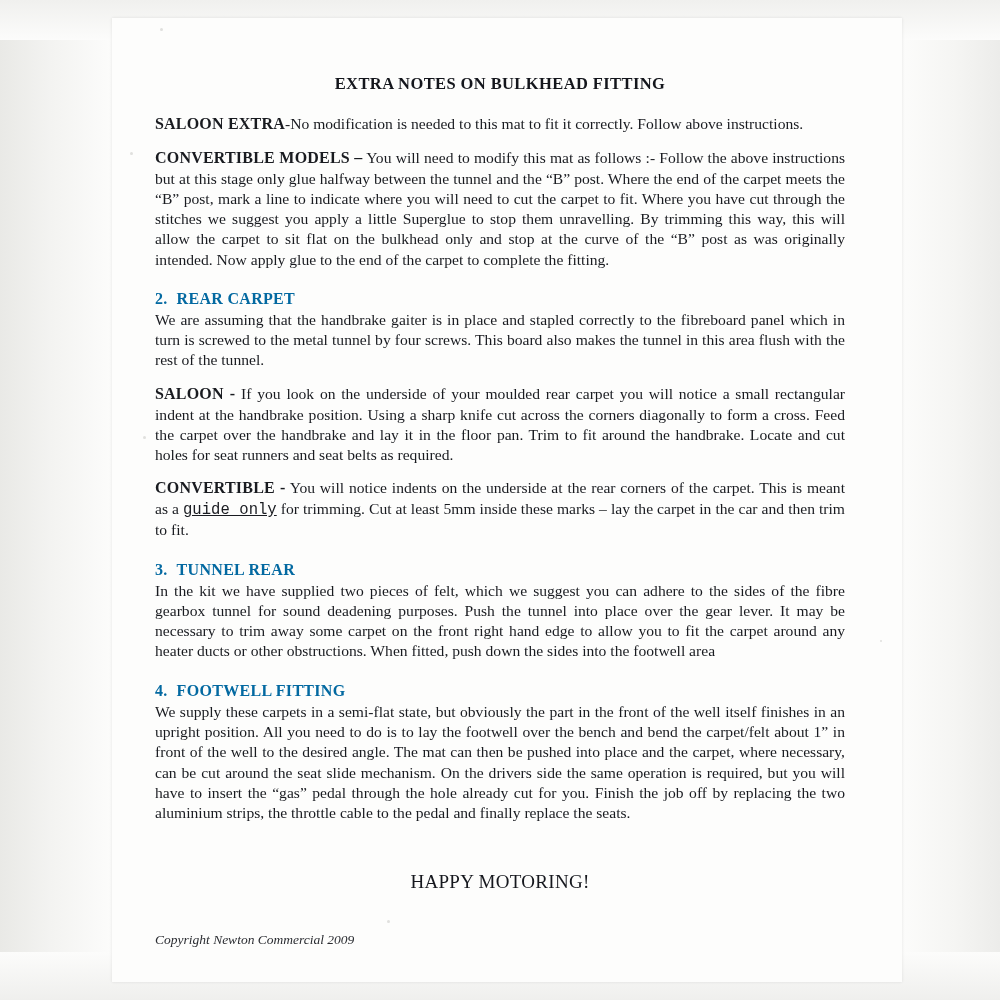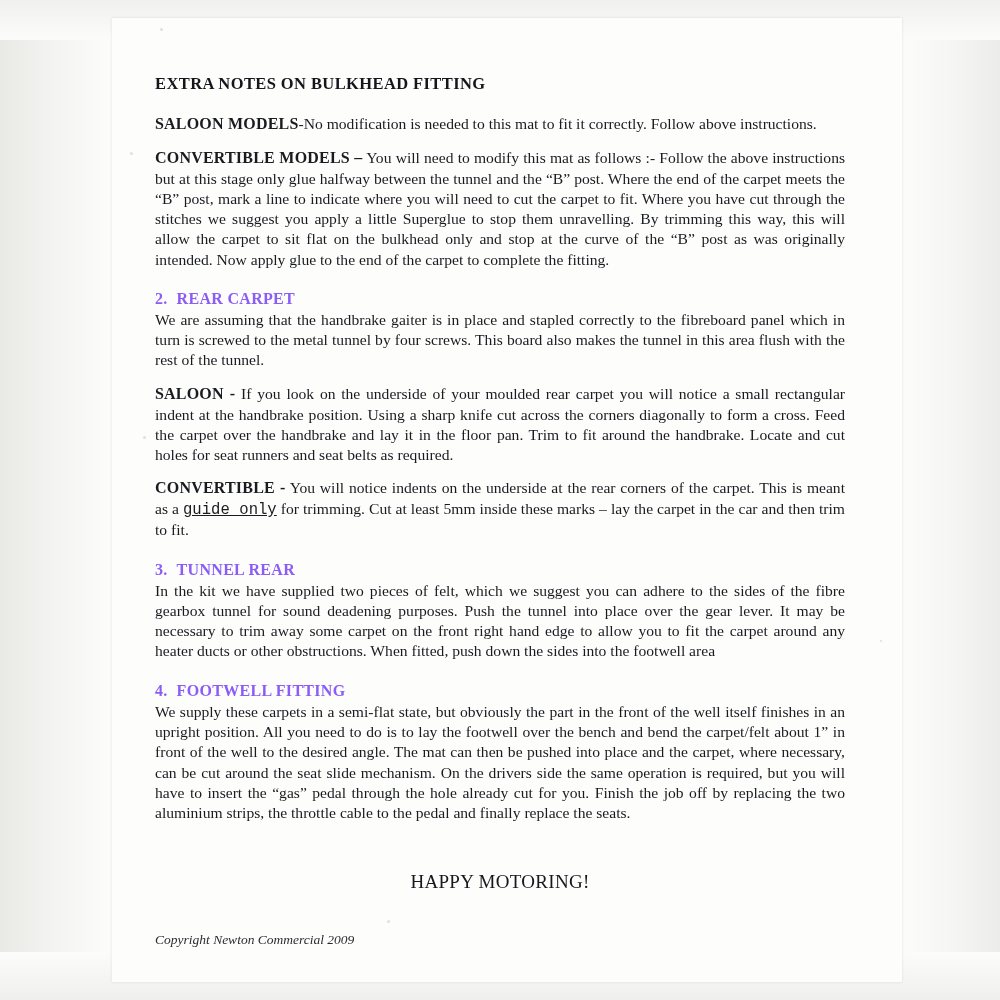--- a/index.html
+++ b/index.html
@@ -53,20 +53,21 @@
     background: #fdfdfc;
     box-shadow: 0 0 3px rgba(0,0,0,0.10);
   }
   .content {
     position: absolute;
     left: 155px;
     top: 60px;
     width: 690px;
   }
   .doc-title {
+    text-align: center;
     font-weight: bold;
     font-size: 16.5px;
     letter-spacing: 0.4px;
     color: #14161c;
     margin: 14px 0 20px 0;
   }
   p.para {
     margin: 0 0 13px 0;
     font-size: 15.6px;
     line-height: 1.3;
@@ -76,21 +77,21 @@
   }
   .lead {
     font-weight: bold;
     font-size: 16px;
     letter-spacing: 0.2px;
   }
   .section-head {
     font-weight: bold;
     font-size: 16px;
     margin: 20px 0 2px 0;
-    color: #8b5cf6;
+    color: #0369a1;
     letter-spacing: 0.3px;
   }
   .section-head .num {
     margin-right: 9px;
   }
   .body-after-head {
     margin-top: 2px;
   }
   .underline {
     text-decoration: underline;
@@ -135,21 +136,21 @@
   <div class="speck" style="left:130px; top:152px; width:3px; height:3px;"></div>
   <div class="speck" style="left:143px; top:436px; width:3px; height:3px;"></div>
   <div class="speck" style="left:387px; top:920px; width:3px; height:3px;"></div>
   <div class="speck" style="left:880px; top:640px; width:2px; height:2px;"></div>
 
   <div class="content">
 
     <div class="doc-title">EXTRA NOTES ON BULKHEAD FITTING</div>
 
     <p class="para">
-      <span class="lead">SALOON MODELS</span><span>-No modification is needed to this mat to fit it correctly. Follow above instructions.</span>
+      <span class="lead">SALOON EXTRA</span><span>-No modification is needed to this mat to fit it correctly. Follow above instructions.</span>
     </p>
 
     <p class="para">
       <span class="lead">CONVERTIBLE MODELS –</span><span> You will need to modify this mat as follows :- Follow the above instructions but at this stage only glue halfway between the tunnel and the “B” post. Where the end of the carpet meets the “B” post, mark a line to indicate where you will need to cut the carpet to fit. Where you have cut through the stitches we suggest you apply a little Superglue to stop them unravelling. By trimming this way, this will allow the carpet to sit flat on the bulkhead only and stop at the curve of the “B” post as was originally intended. Now apply glue to the end of the carpet to complete the fitting.</span>
     </p>
 
     <div class="section-head">
       <span class="num">2.</span><span>REAR CARPET</span>
     </div>
     <p class="para body-after-head">We are assuming that the handbrake gaiter is in place and stapled correctly to the fibreboard panel which in turn is screwed to the metal tunnel by four screws. This board also makes the tunnel in this area flush with the rest of the tunnel.</p>

